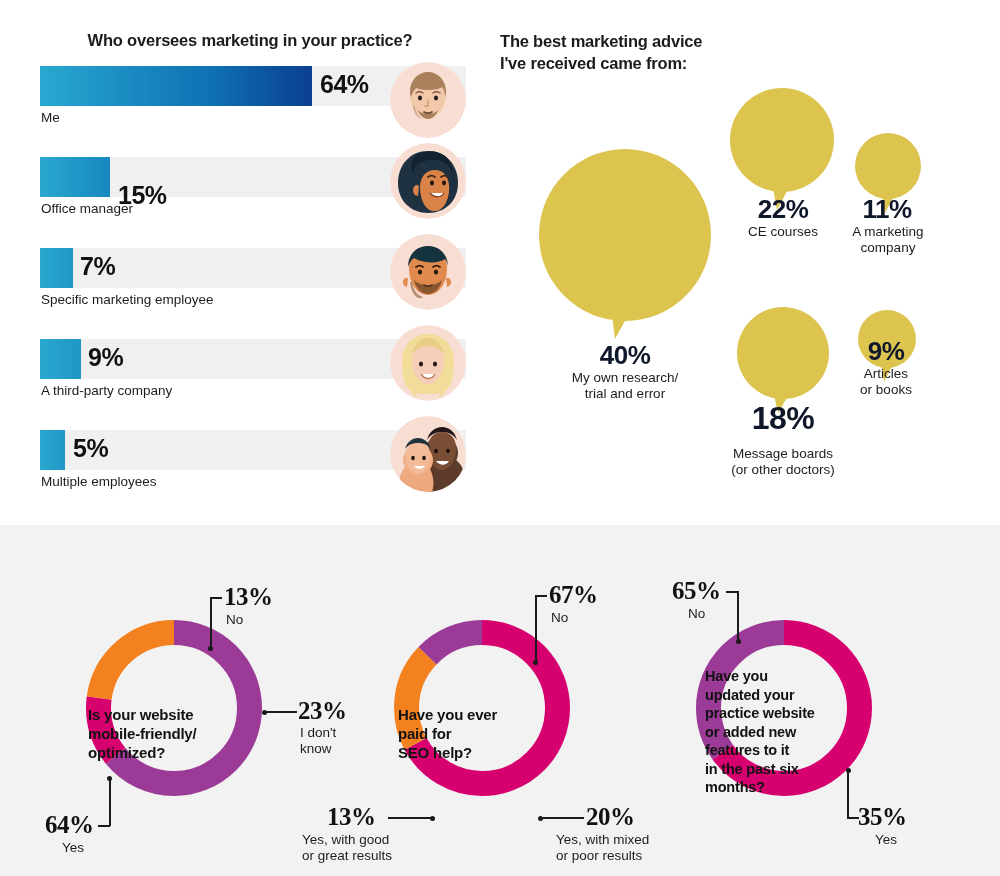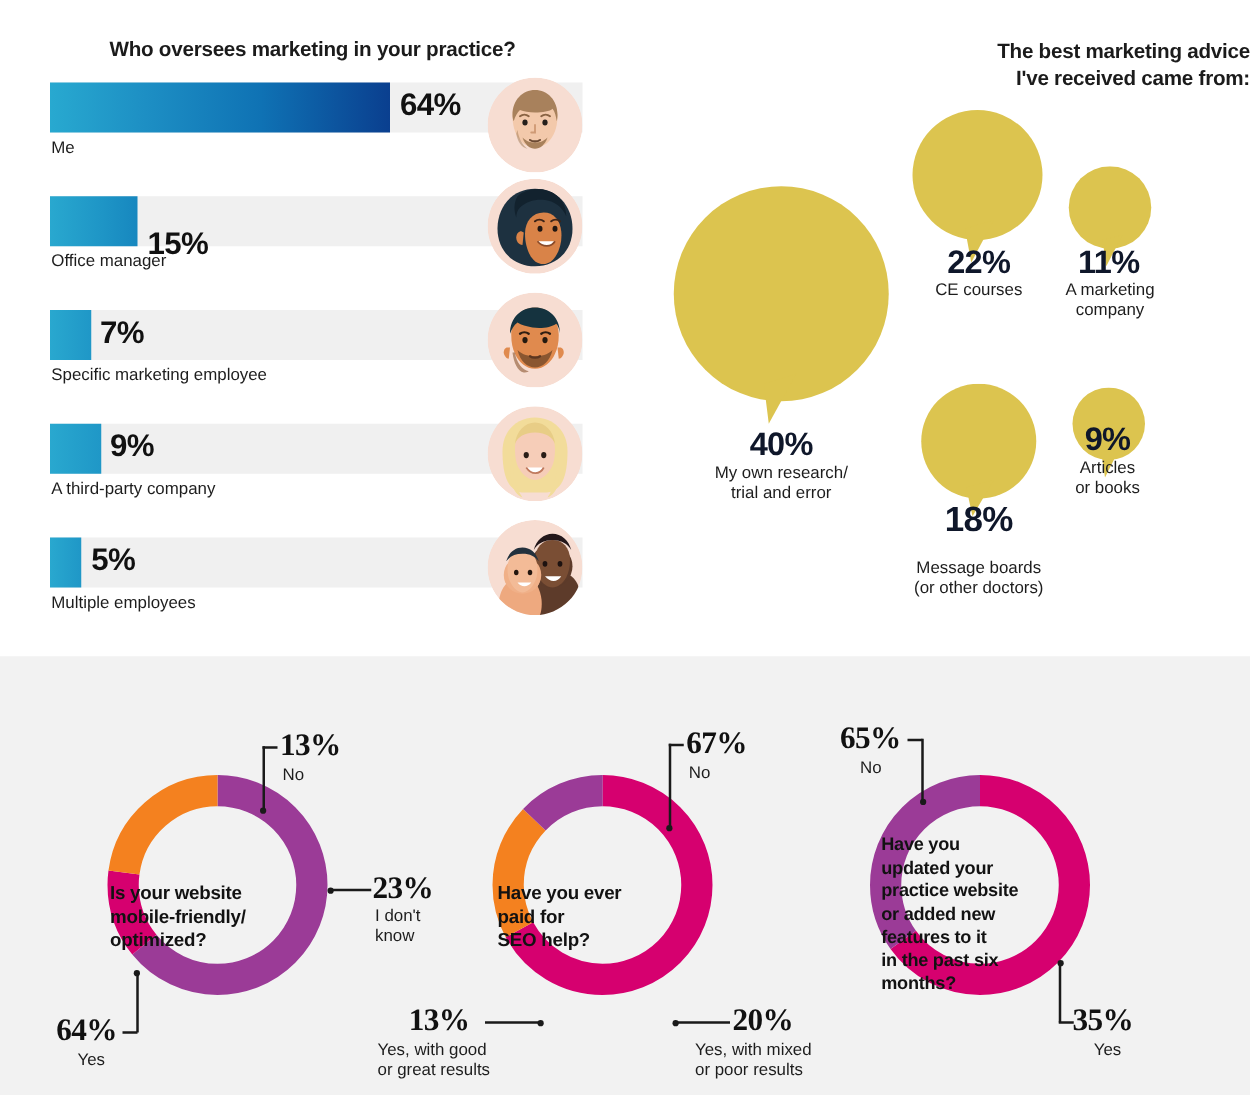--- a/index.html
+++ b/index.html
@@ -81,21 +81,21 @@
   #bubbles-panel {
     position: absolute;
     left: 500px; top: 0;
     width: 500px; height: 525px;
     background: #ffffff;
   }
   #bubbles-title {
     position: absolute;
     left: 0; top: 31px;
     width: 500px;
-    text-align: right;
+    text-align: left;
     font-size: 16.5px;
     font-weight: bold;
     color: #1b1b1b;
     line-height: 1.32;
     letter-spacing: -0.2px;
   }
   .bubble-group { position: absolute; }
   .bubble-pct {
     position: absolute;
     font-weight: bold;
@@ -323,21 +323,21 @@
         <span>A marketing</span><br>
         <span>company</span>
       </div>
     </div>
 
     <div class="bubble-group">
       <svg style="position:absolute;left:233px;top:307px;" width="100" height="108" viewBox="0 0 100 108">
         <circle cx="50" cy="46" r="46" fill="#dcc44f"></circle>
         <path d="M40 83 L62 77 L45 106 Z" fill="#dcc44f"></path>
       </svg>
-      <div class="bubble-pct" style="left:203px;top:400px;font-size:28px;">18%</div>
+      <div class="bubble-pct" style="left:203px;top:400px;font-size:32px;">18%</div>
       <div class="bubble-cap" style="left:193px;top:430px;font-size:13.5px;margin-top:16px;">
         <span>Message boards</span><br>
         <span>(or other doctors)</span>
       </div>
     </div>
 
     <div class="bubble-group">
       <svg style="position:absolute;left:355px;top:310px;" width="64" height="74" viewBox="0 0 64 74">
         <circle cx="32" cy="29" r="29" fill="#dcc44f"></circle>
         <path d="M26 52 L41 48 L29 72 Z" fill="#dcc44f"></path>

